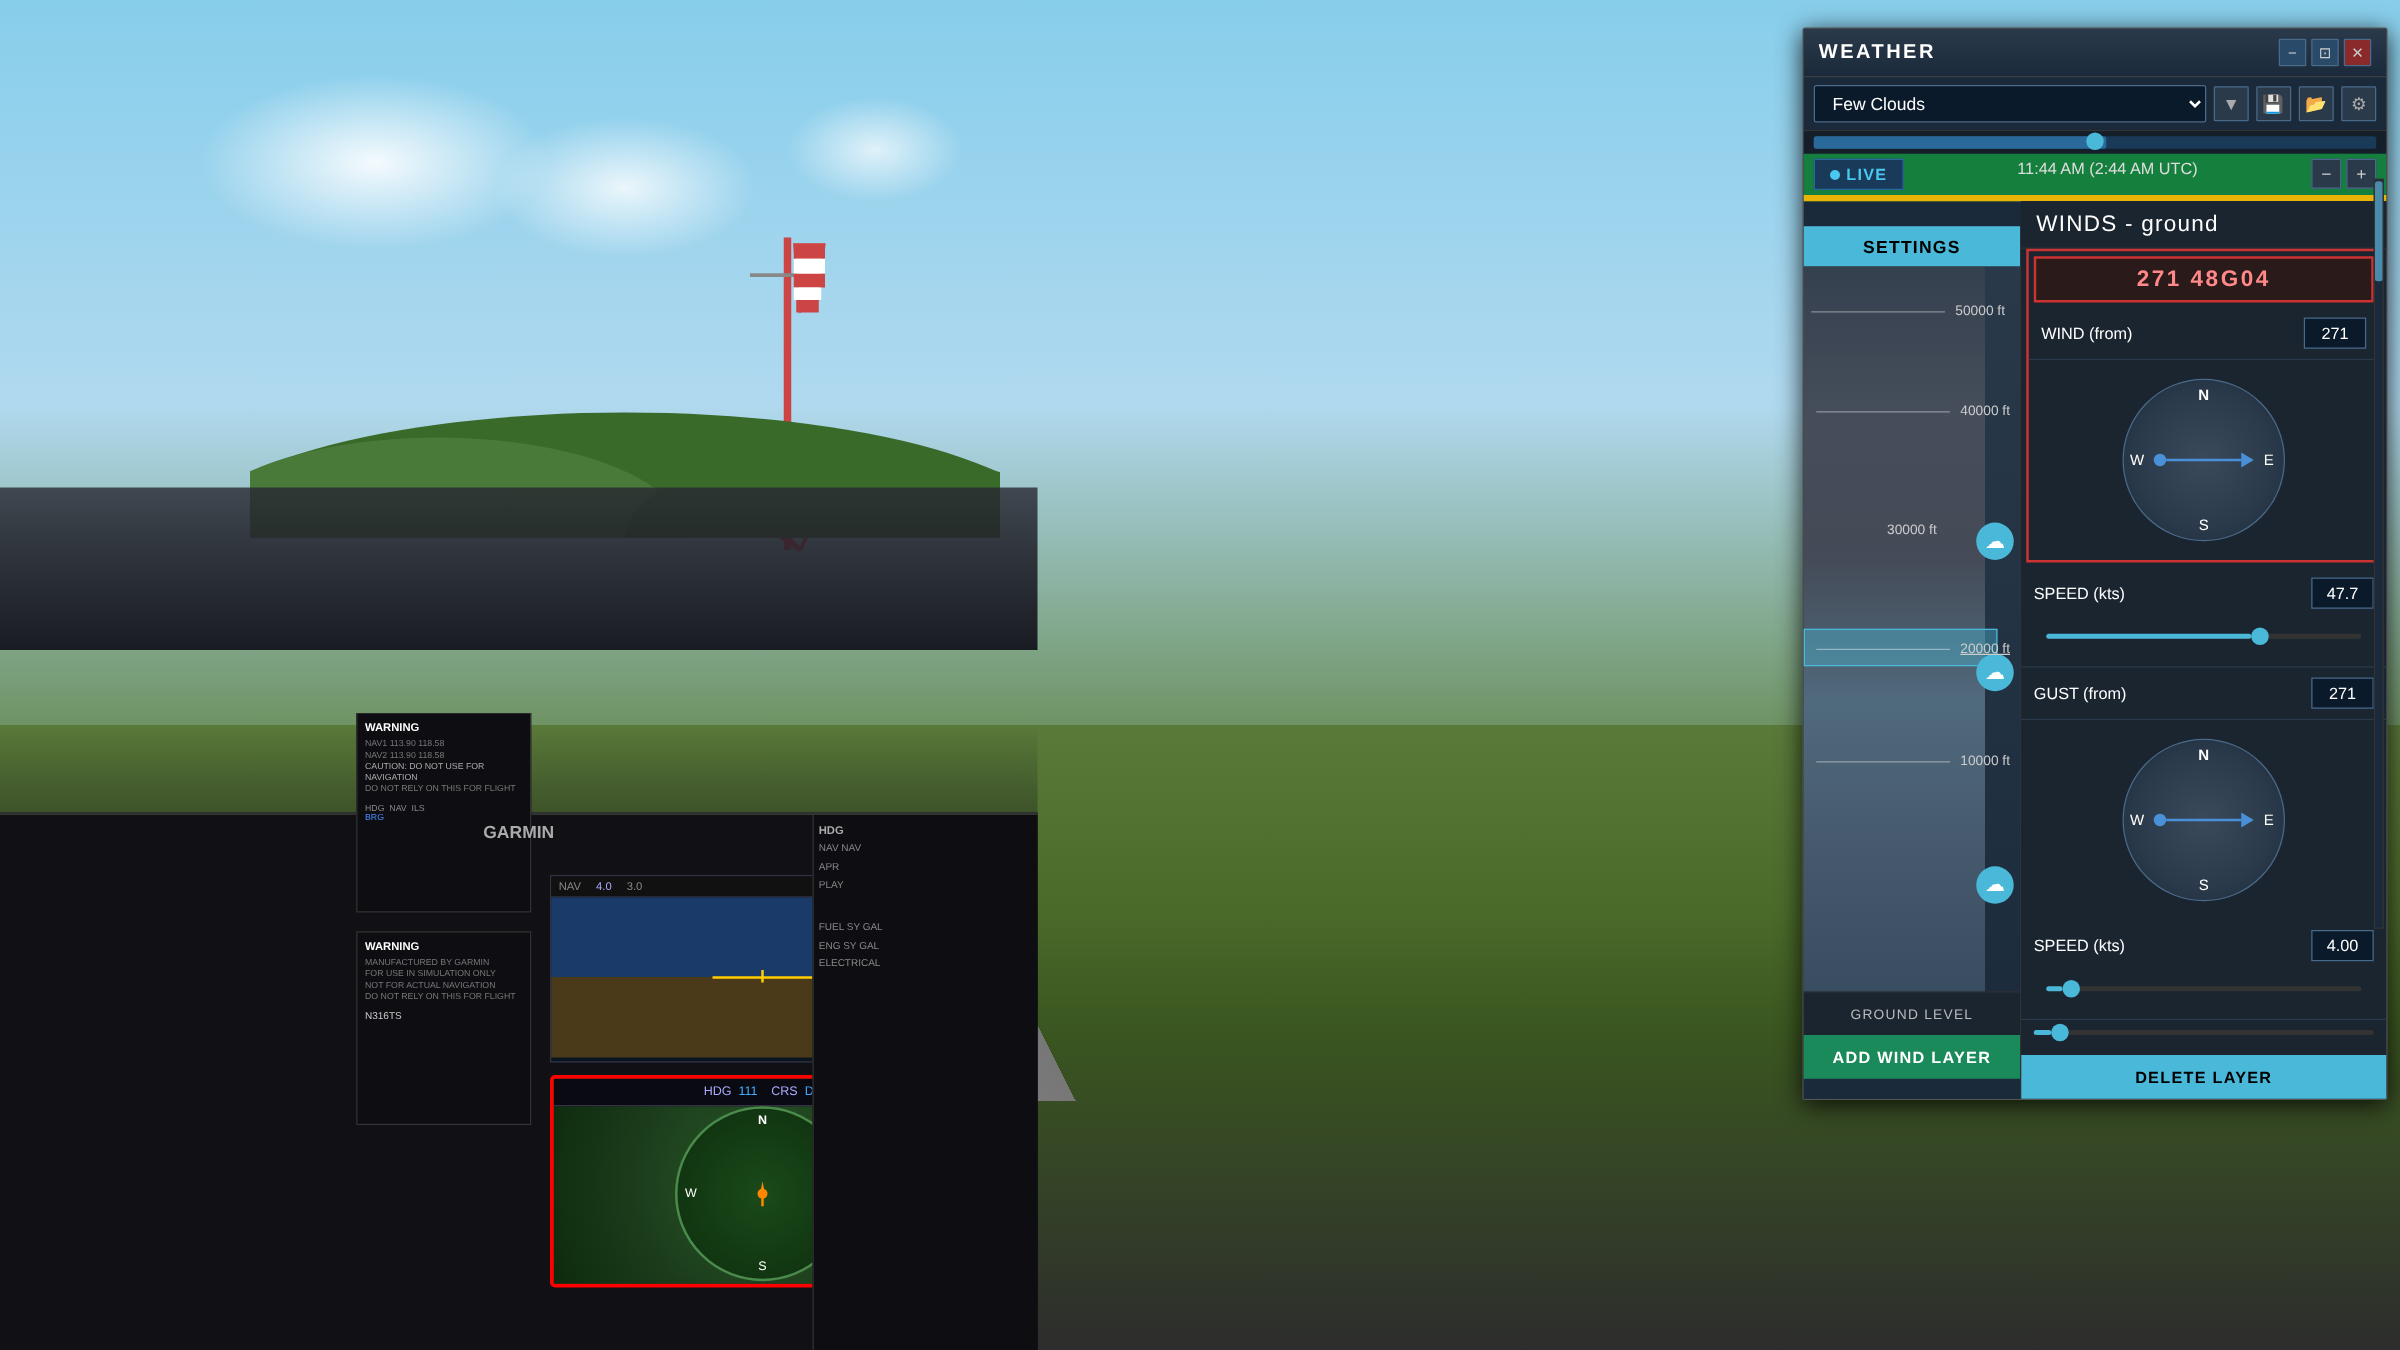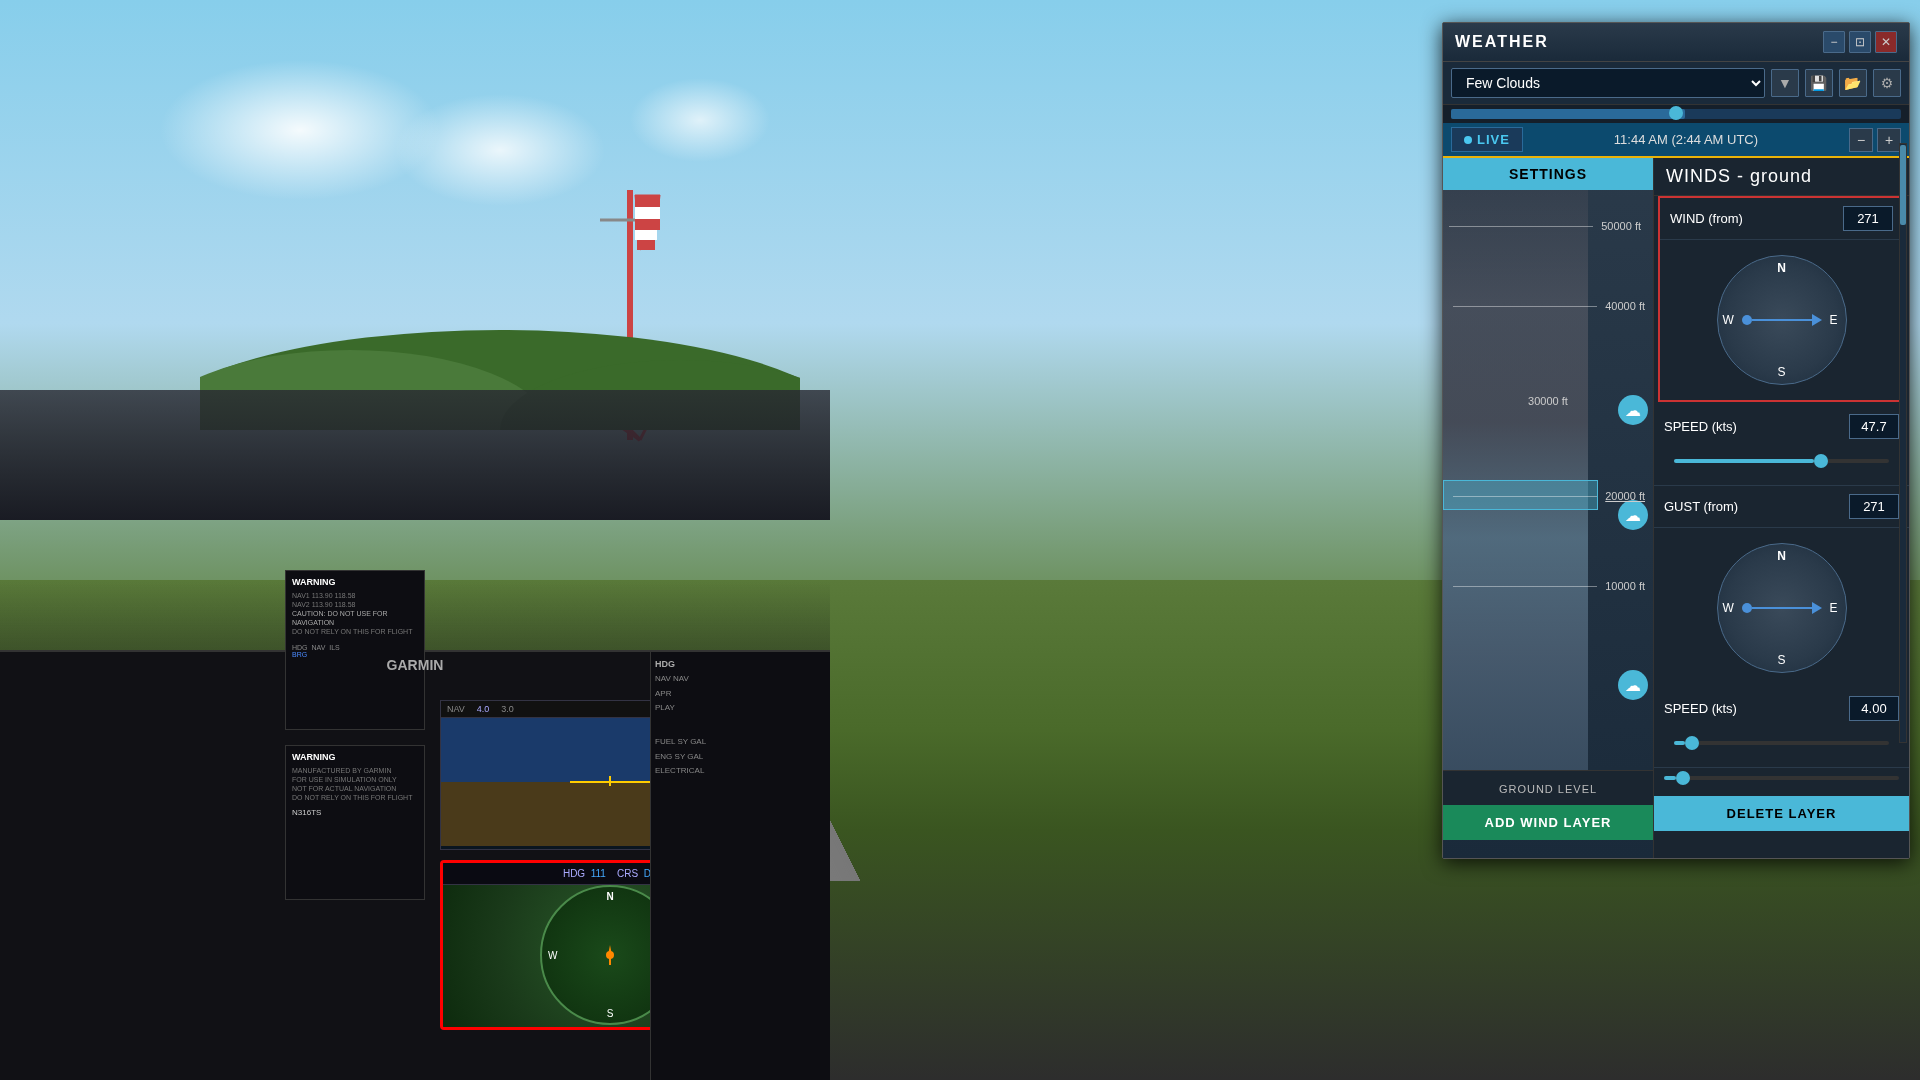--- a/index.html
+++ b/index.html
@@ -195,24 +195,23 @@
       align-items: center;
       justify-content: center;
       font-size: 14px;
       cursor: pointer;
       border-radius: 1px;
     }
 
     
     .live-row {
       display: flex;
-      align-items: center;
       padding: 4px 8px;
-      background: #0c4a6e;
-      border-bottom: 2px solid #eab308;
+      background: #15803d;
+      border-bottom: 5px solid #eab308;
       gap: 8px;
     }
 
     .live-btn {
       background: #1a3a5a;
       border: 1px solid #2a6a9a;
       color: #4ac8f0;
       padding: 4px 12px;
       font-size: 13px;
       font-weight: bold;
@@ -256,24 +255,25 @@
     }
 
     
     .weather-main {
       display: flex;
       min-height: 700px;
     }
 
     
     .settings-panel {
-      width: 211px;
+      width: 174px;
       background: linear-gradient(180deg, #2a3a4a 0%, #1a2a3a 100%);
       border-right: 1px solid #333;
       flex-shrink: 0;
+      margin-top: 20px;
     }
 
     .settings-header {
       background: #4ab8d8;
       color: #000;
       font-size: 14px;
       font-weight: bold;
       padding: 8px 12px;
       text-align: center;
       letter-spacing: 1px;
@@ -740,20 +740,21 @@
     </div>
 
     <div class="wind-panel">
       
       
       <div class="wind-header">WINDS - ground</div>
 
       
       <div class="wind-compass-section">
 
+        <div class="metar-display">271 48G04</div>
 
         <div class="wind-control-row">
           <span class="wind-label">WIND (from)</span>
           <div class="wind-value-box">271</div>
         </div>
 
         <div class="compass-container">
           <div class="compass-circle">
             <span class="compass-n">N</span>
             <span class="compass-s">S</span>

